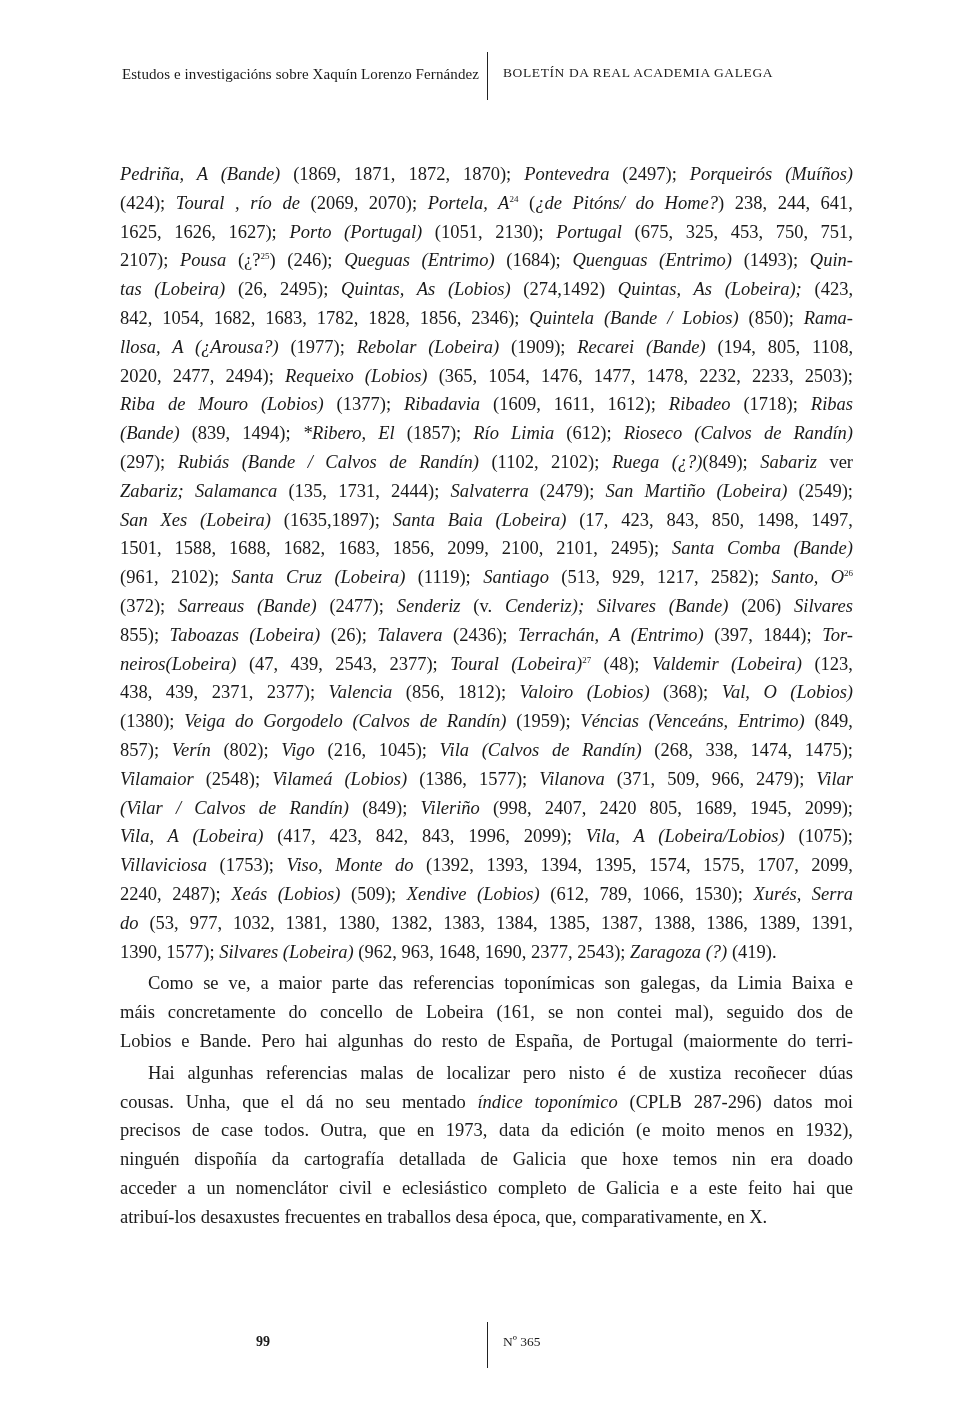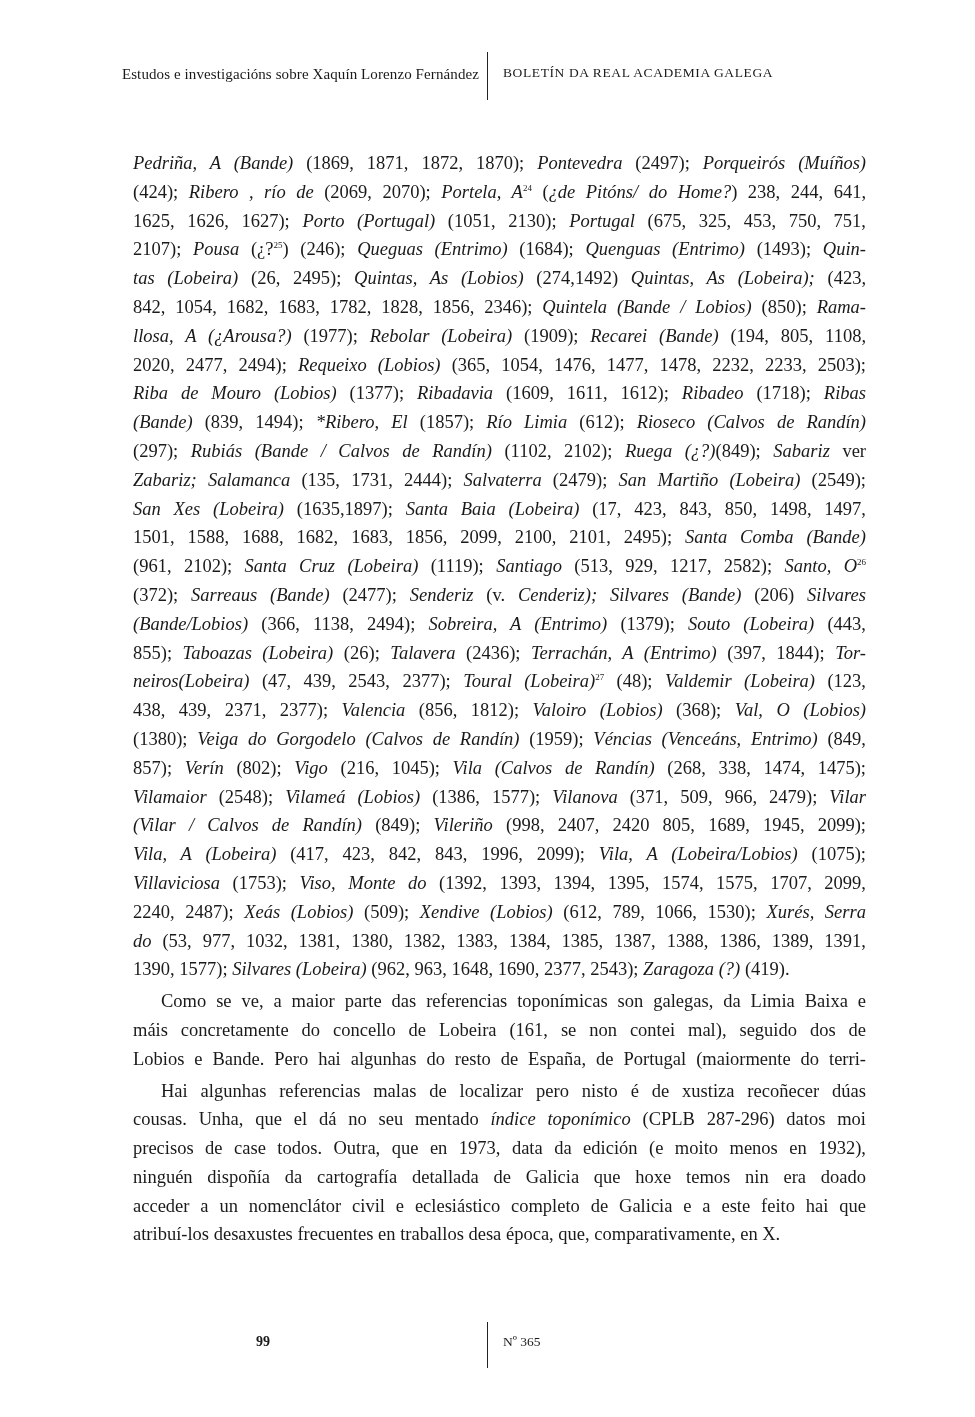--- a/index.html
+++ b/index.html
@@ -2,21 +2,21 @@
 <html><head>
 <meta charset="utf-8">
 <style>
   html, body { margin: 0; padding: 0; background: #ffffff; }
   body { width: 975px; height: 1417px; position: relative; overflow: hidden;
          font-family: "Liberation Serif", "DejaVu Serif", serif; color: #1a1a1a; }
   .header { position: absolute; top: 52px; left: 0; width: 975px; height: 48px; }
   .header-left { position: absolute; right: 496px; top: 14px; font-size: 15px; letter-spacing: 0.1px; white-space: nowrap; }
   .header-divider { position: absolute; left: 487px; top: 0; width: 1px; height: 48px; background: #222; }
   .header-right { position: absolute; left: 503px; top: 13px; font-size: 13.5px; letter-spacing: 0.6px; white-space: nowrap; font-family: Liberation Serif, serif; }
-  .body-text { position: absolute; left: 120px; top: 149px; width: 733px; margin-left: 13px; }
+  .body-text { position: absolute; left: 120px; top: 160px; width: 733px; }
   .line { height: 28.8px; line-height: 28.8px; font-size: 18.5px; white-space: nowrap;
           text-align: justify; text-align-last: justify; overflow: visible; }
   .line.last { text-align-last: left; }
   .line.indent { padding-left: 28px; }
   .line .it { font-style: italic; }
   .line sup { font-size: 9px; line-height: 0; vertical-align: 7px; }
   .para-gap { height: 3px; }
   .footer { position: absolute; top: 1322px; left: 0; width: 773px; height: 46px; }
   .footer-page { position: absolute; right: 503px; top: 12px; font-size: 14px; font-weight: bold; }
   .footer-divider { position: absolute; left: 487px; top: 0; width: 1px; height: 46px; background: #222; }
@@ -27,36 +27,35 @@
 
 <div class="header">
   <div class="header-left">Estudos e investigacións sobre Xaquín Lorenzo Fernández</div>
   <div class="header-divider"></div>
   <div class="header-right">BOLETÍN DA REAL ACADEMIA GALEGA</div>
 </div>
 
 <div class="body-text">
   <div id="index-block">
       <div class="line"><span class="it">Pedriña, A (Bande)</span><span> (1869, 1871, 1872, 1870); </span><span class="it">Pontevedra</span><span> (2497); </span><span class="it">Porqueirós (Muíños)</span></div>
-      <div class="line"><span>(424); </span><span class="it">Ribero , río de</span><span> (2069, 2070); </span><span class="it">Portela, A</span><sup>24</sup><span> (</span><span class="it">¿de Pitóns/ do Home?</span><span>) 238, 244, 641,</span></div>
+      <div class="line"><span>(424); </span><span class="it">Toural , río de</span><span> (2069, 2070); </span><span class="it">Portela, A</span><sup>24</sup><span> (</span><span class="it">¿de Pitóns/ do Home?</span><span>) 238, 244, 641,</span></div>
       <div class="line"><span>1625, 1626, 1627); </span><span class="it">Porto (Portugal)</span><span> (1051, 2130); </span><span class="it">Portugal</span><span> (675, 325, 453, 750, 751,</span></div>
       <div class="line"><span>2107); </span><span class="it">Pousa</span><span> (¿?</span><sup>25</sup><span>) (246); </span><span class="it">Queguas (Entrimo)</span><span> (1684); </span><span class="it">Quenguas (Entrimo)</span><span> (1493); </span><span class="it">Quin-</span></div>
       <div class="line"><span class="it">tas (Lobeira)</span><span> (26, 2495); </span><span class="it">Quintas, As (Lobios)</span><span> (274,1492) </span><span class="it">Quintas, As (Lobeira);</span><span> (423,</span></div>
       <div class="line"><span>842, 1054, 1682, 1683, 1782, 1828, 1856, 2346); </span><span class="it">Quintela (Bande / Lobios)</span><span> (850); </span><span class="it">Rama-</span></div>
       <div class="line"><span class="it">llosa, A (¿Arousa?)</span><span> (1977); </span><span class="it">Rebolar (Lobeira)</span><span> (1909); </span><span class="it">Recarei (Bande)</span><span> (194, 805, 1108,</span></div>
       <div class="line"><span>2020, 2477, 2494); </span><span class="it">Requeixo (Lobios)</span><span> (365, 1054, 1476, 1477, 1478, 2232, 2233, 2503);</span></div>
       <div class="line"><span class="it">Riba de Mouro (Lobios)</span><span> (1377); </span><span class="it">Ribadavia</span><span> (1609, 1611, 1612); </span><span class="it">Ribadeo</span><span> (1718); </span><span class="it">Ribas</span></div>
       <div class="line"><span class="it">(Bande)</span><span> (839, 1494); </span><span class="it">*Ribero, El</span><span> (1857); </span><span class="it">Río Limia</span><span> (612); </span><span class="it">Rioseco (Calvos de Randín)</span></div>
       <div class="line"><span>(297); </span><span class="it">Rubiás (Bande / Calvos de Randín)</span><span> (1102, 2102); </span><span class="it">Ruega (¿?)</span><span>(849); </span><span class="it">Sabariz</span><span> ver</span></div>
       <div class="line"><span class="it">Zabariz; Salamanca</span><span> (135, 1731, 2444); </span><span class="it">Salvaterra</span><span> (2479); </span><span class="it">San Martiño (Lobeira)</span><span> (2549);</span></div>
       <div class="line"><span class="it">San Xes (Lobeira)</span><span> (1635,1897); </span><span class="it">Santa Baia (Lobeira)</span><span> (17, 423, 843, 850, 1498, 1497,</span></div>
       <div class="line"><span>1501, 1588, 1688, 1682, 1683, 1856, 2099, 2100, 2101, 2495); </span><span class="it">Santa Comba (Bande)</span></div>
       <div class="line"><span>(961, 2102); </span><span class="it">Santa Cruz (Lobeira)</span><span> (1119); </span><span class="it">Santiago</span><span> (513, 929, 1217, 2582); </span><span class="it">Santo, O</span><sup>26</sup></div>
       <div class="line"><span>(372); </span><span class="it">Sarreaus (Bande)</span><span> (2477); </span><span class="it">Senderiz</span><span> (v. </span><span class="it">Cenderiz); Silvares (Bande)</span><span> (206) </span><span class="it">Silvares</span></div>
-      <div class="line"><span class="it">(Bande/Lobios)</span><span> (366, 1138, 2494); </span><span class="it">Sobreira, A (Entrimo)</span><span> (1379); </span><span class="it">Souto (Lobeira)</span><span> (443,</span></div>
       <div class="line"><span>855); </span><span class="it">Taboazas (Lobeira)</span><span> (26); </span><span class="it">Talavera</span><span> (2436); </span><span class="it">Terrachán, A (Entrimo)</span><span> (397, 1844); </span><span class="it">Tor-</span></div>
       <div class="line"><span class="it">neiros(Lobeira)</span><span> (47, 439, 2543, 2377); </span><span class="it">Toural (Lobeira)</span><sup>27</sup><span> (48); </span><span class="it">Valdemir (Lobeira)</span><span> (123,</span></div>
       <div class="line"><span>438, 439, 2371, 2377); </span><span class="it">Valencia</span><span> (856, 1812); </span><span class="it">Valoiro (Lobios)</span><span> (368); </span><span class="it">Val, O (Lobios)</span></div>
       <div class="line"><span>(1380); </span><span class="it">Veiga do Gorgodelo (Calvos de Randín)</span><span> (1959); </span><span class="it">Véncias (Venceáns, Entrimo)</span><span> (849,</span></div>
       <div class="line"><span>857); </span><span class="it">Verín</span><span> (802); </span><span class="it">Vigo</span><span> (216, 1045); </span><span class="it">Vila (Calvos de Randín)</span><span> (268, 338, 1474, 1475);</span></div>
       <div class="line"><span class="it">Vilamaior</span><span> (2548); </span><span class="it">Vilameá (Lobios)</span><span> (1386, 1577); </span><span class="it">Vilanova</span><span> (371, 509, 966, 2479); </span><span class="it">Vilar</span></div>
       <div class="line"><span class="it">(Vilar / Calvos de Randín)</span><span> (849); </span><span class="it">Vileriño</span><span> (998, 2407, 2420 805, 1689, 1945, 2099);</span></div>
       <div class="line"><span class="it">Vila, A (Lobeira)</span><span> (417, 423, 842, 843, 1996, 2099); </span><span class="it">Vila, A (Lobeira/Lobios)</span><span> (1075);</span></div>
       <div class="line"><span class="it">Villaviciosa</span><span> (1753); </span><span class="it">Viso, Monte do</span><span> (1392, 1393, 1394, 1395, 1574, 1575, 1707, 2099,</span></div>
       <div class="line"><span>2240, 2487); </span><span class="it">Xeás (Lobios)</span><span> (509); </span><span class="it">Xendive (Lobios)</span><span> (612, 789, 1066, 1530); </span><span class="it">Xurés, Serra</span></div>

